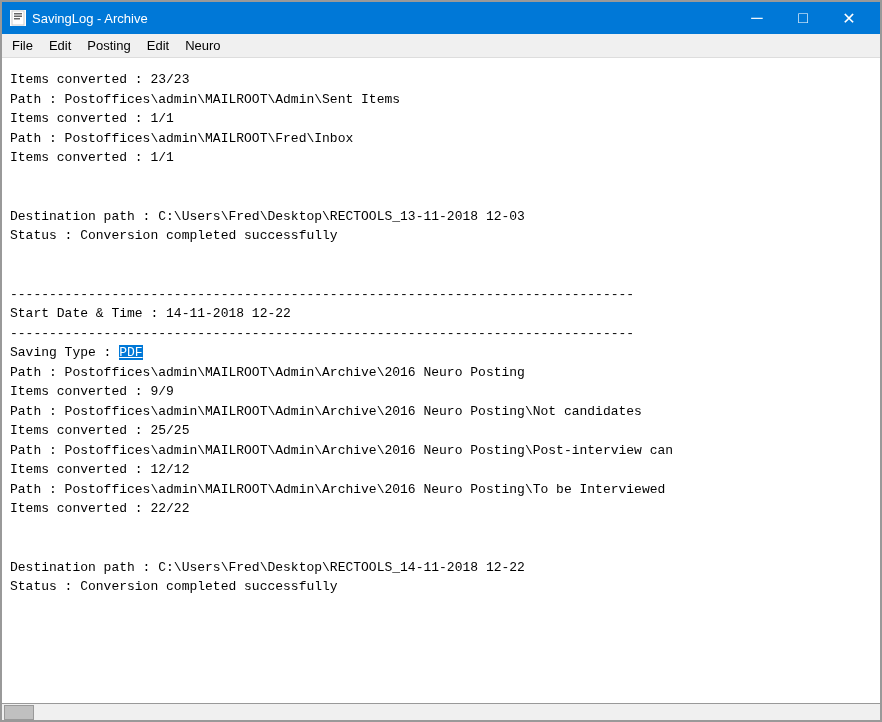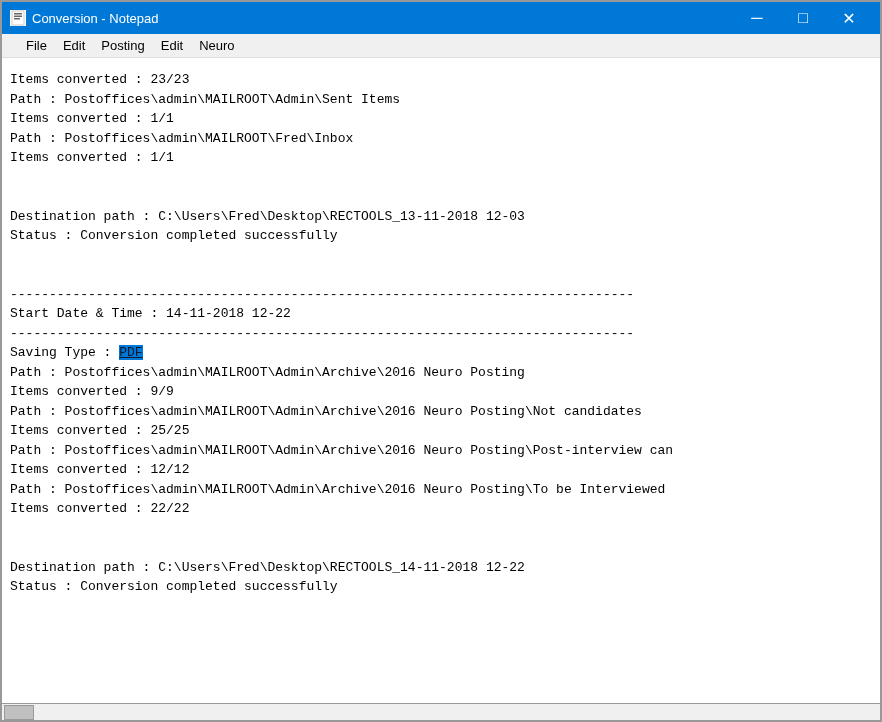--- a/index.html
+++ b/index.html
@@ -68,21 +68,21 @@
       display: flex;
       align-items: center;
       justify-content: center;
     }
 
     .menu-bar {
       background: #f0f0f0;
       height: 24px;
       display: flex;
       align-items: center;
-      padding: 0 16px;
+      padding: 0 2px;
       border-bottom: 1px solid #ddd;
       flex-shrink: 0;
     }
 
     .menu-item {
       padding: 2px 8px;
       font-size: 13px;
       cursor: pointer;
       color: #000;
     }
@@ -103,21 +103,21 @@
     .content-area pre {
       white-space: pre-wrap;
       word-wrap: break-word;
       font-family: 'Courier New', Courier, monospace;
       font-size: 13px;
       line-height: 1.5;
     }
 
     .highlight {
       background: #0078d7;
-      color: #0f172a;
+      color: #ffffff;
       text-decoration: underline;
     }
 
     
     .content-area::-webkit-scrollbar {
       width: 17px;
     }
 
     .content-area::-webkit-scrollbar-track {
       background: #f0f0f0;
@@ -152,21 +152,21 @@
 
   <div class="title-bar">
     <span class="title-bar-icon">
       <svg width="16" height="16" viewBox="0 0 16 16">
         <rect width="12" height="14" x="2" y="1" fill="#fff" stroke="#ccc" stroke-width="1"></rect>
         <rect width="8" height="1.5" x="4" y="3" fill="#666"></rect>
         <rect width="8" height="1.5" x="4" y="5.5" fill="#666"></rect>
         <rect width="6" height="1.5" x="4" y="8" fill="#666"></rect>
       </svg>
     </span>
-    <span class="title-bar-text">Conversion - Notepad</span>
+    <span class="title-bar-text">SavingLog - Archive</span>
     <div class="title-bar-controls">
       <button class="title-bar-btn">─</button>
       <button class="title-bar-btn">□</button>
       <button class="title-bar-btn close">✕</button>
     </div>
   </div>
 
   <div class="menu-bar">
     <span class="menu-item">File</span>
     <span class="menu-item">Edit</span>

